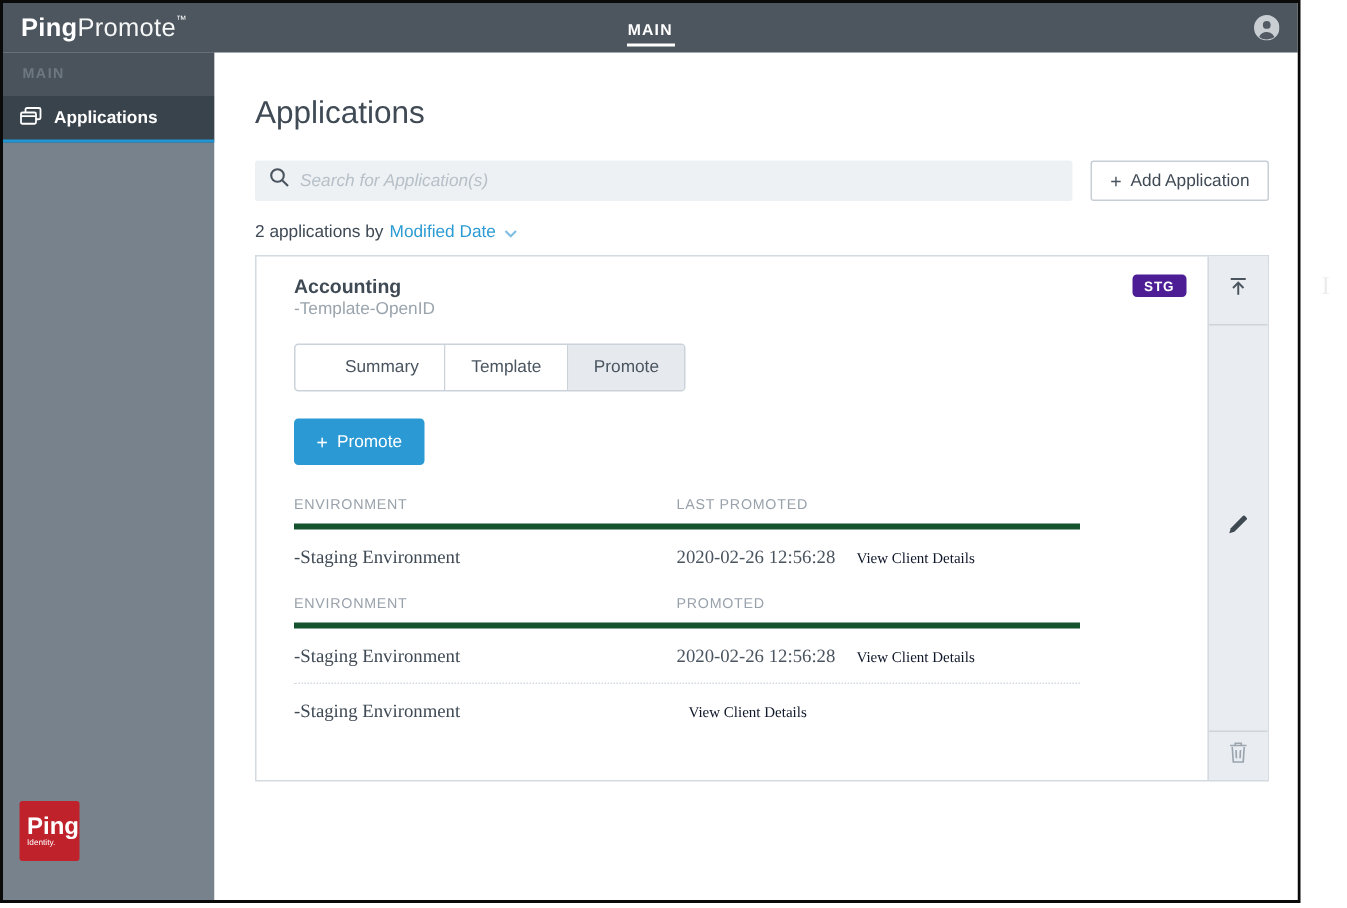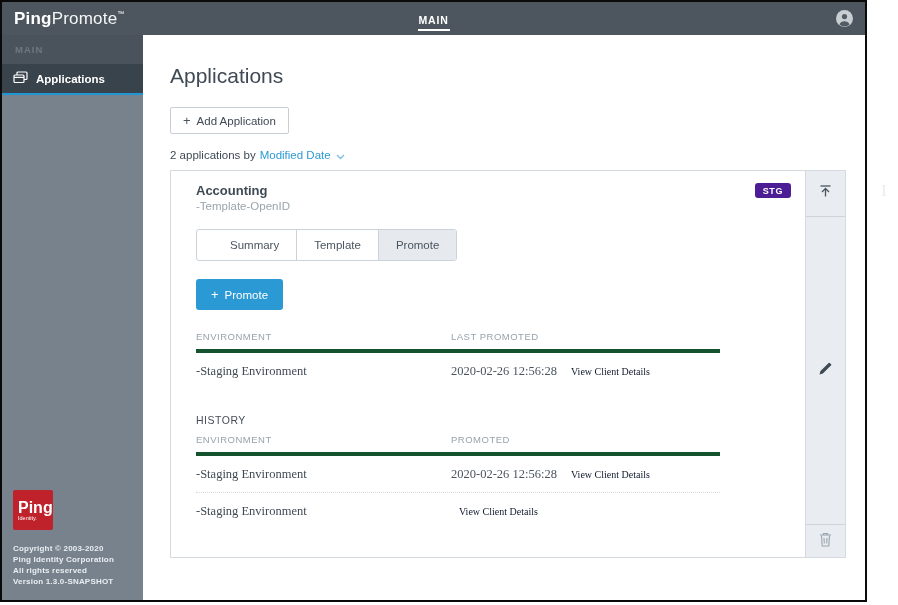--- a/index.html
+++ b/index.html
@@ -115,33 +115,36 @@
             </svg>
           </span>
           <span>Applications</span>
         </div>
         <div class="side-spacer"></div>
         <div class="side-footer">
           <div class="ping-logo">
             <div class="p1">Ping</div>
             <div class="p2">Identity.</div>
           </div>
-          <div class="copyright">
-            <div>Copyright © 2003-2020</div>
-            <div>Ping Identity Corporation</div>
-            <div>All rights reserved</div>
-            <div>Version 1.3.0-SNAPSHOT</div>
-          </div>
         </div>
       </div>
 
       <div class="content">
         <div class="page-title">Applications</div>
 
         <div class="search-row">
+          <div class="search-box">
+            <span>
+              <svg width="14" height="14" viewBox="0 0 14 14" fill="none" stroke="#4a545e" stroke-width="1.4">
+                <circle cx="6" cy="6" r="4.2"></circle>
+                <line x1="9.3" y1="9.3" x2="13" y2="13"></line>
+              </svg>
+            </span>
+            <input type="text" placeholder="Search for Application(s)" style="">
+          </div>
           <button class="add-btn">
             <span class="plus">+</span>
             <span>Add Application</span>
           </button>
         </div>
 
         <div class="sort-row">
           <span>2 applications by</span>
           <span class="sort-link">Modified Date</span>
           <span class="sort-chevron">
@@ -176,21 +179,20 @@
                 <span>LAST PROMOTED</span>
                 <span></span>
               </div>
               <div class="t-row">
                 <span class="t-env">-Staging Environment</span>
                 <span class="t-date">2020-02-26 12:56:28</span>
                 <span class="t-link">View Client Details</span>
               </div>
             </div>
 
-            <div class="history-label">HISTORY</div>
             <div class="env-table history-table">
               <div class="t-head">
                 <span>ENVIRONMENT</span>
                 <span>PROMOTED</span>
                 <span></span>
               </div>
               <div class="t-row">
                 <span class="t-env">-Staging Environment</span>
                 <span class="t-date">2020-02-26 12:56:28</span>
                 <span class="t-link">View Client Details</span>

